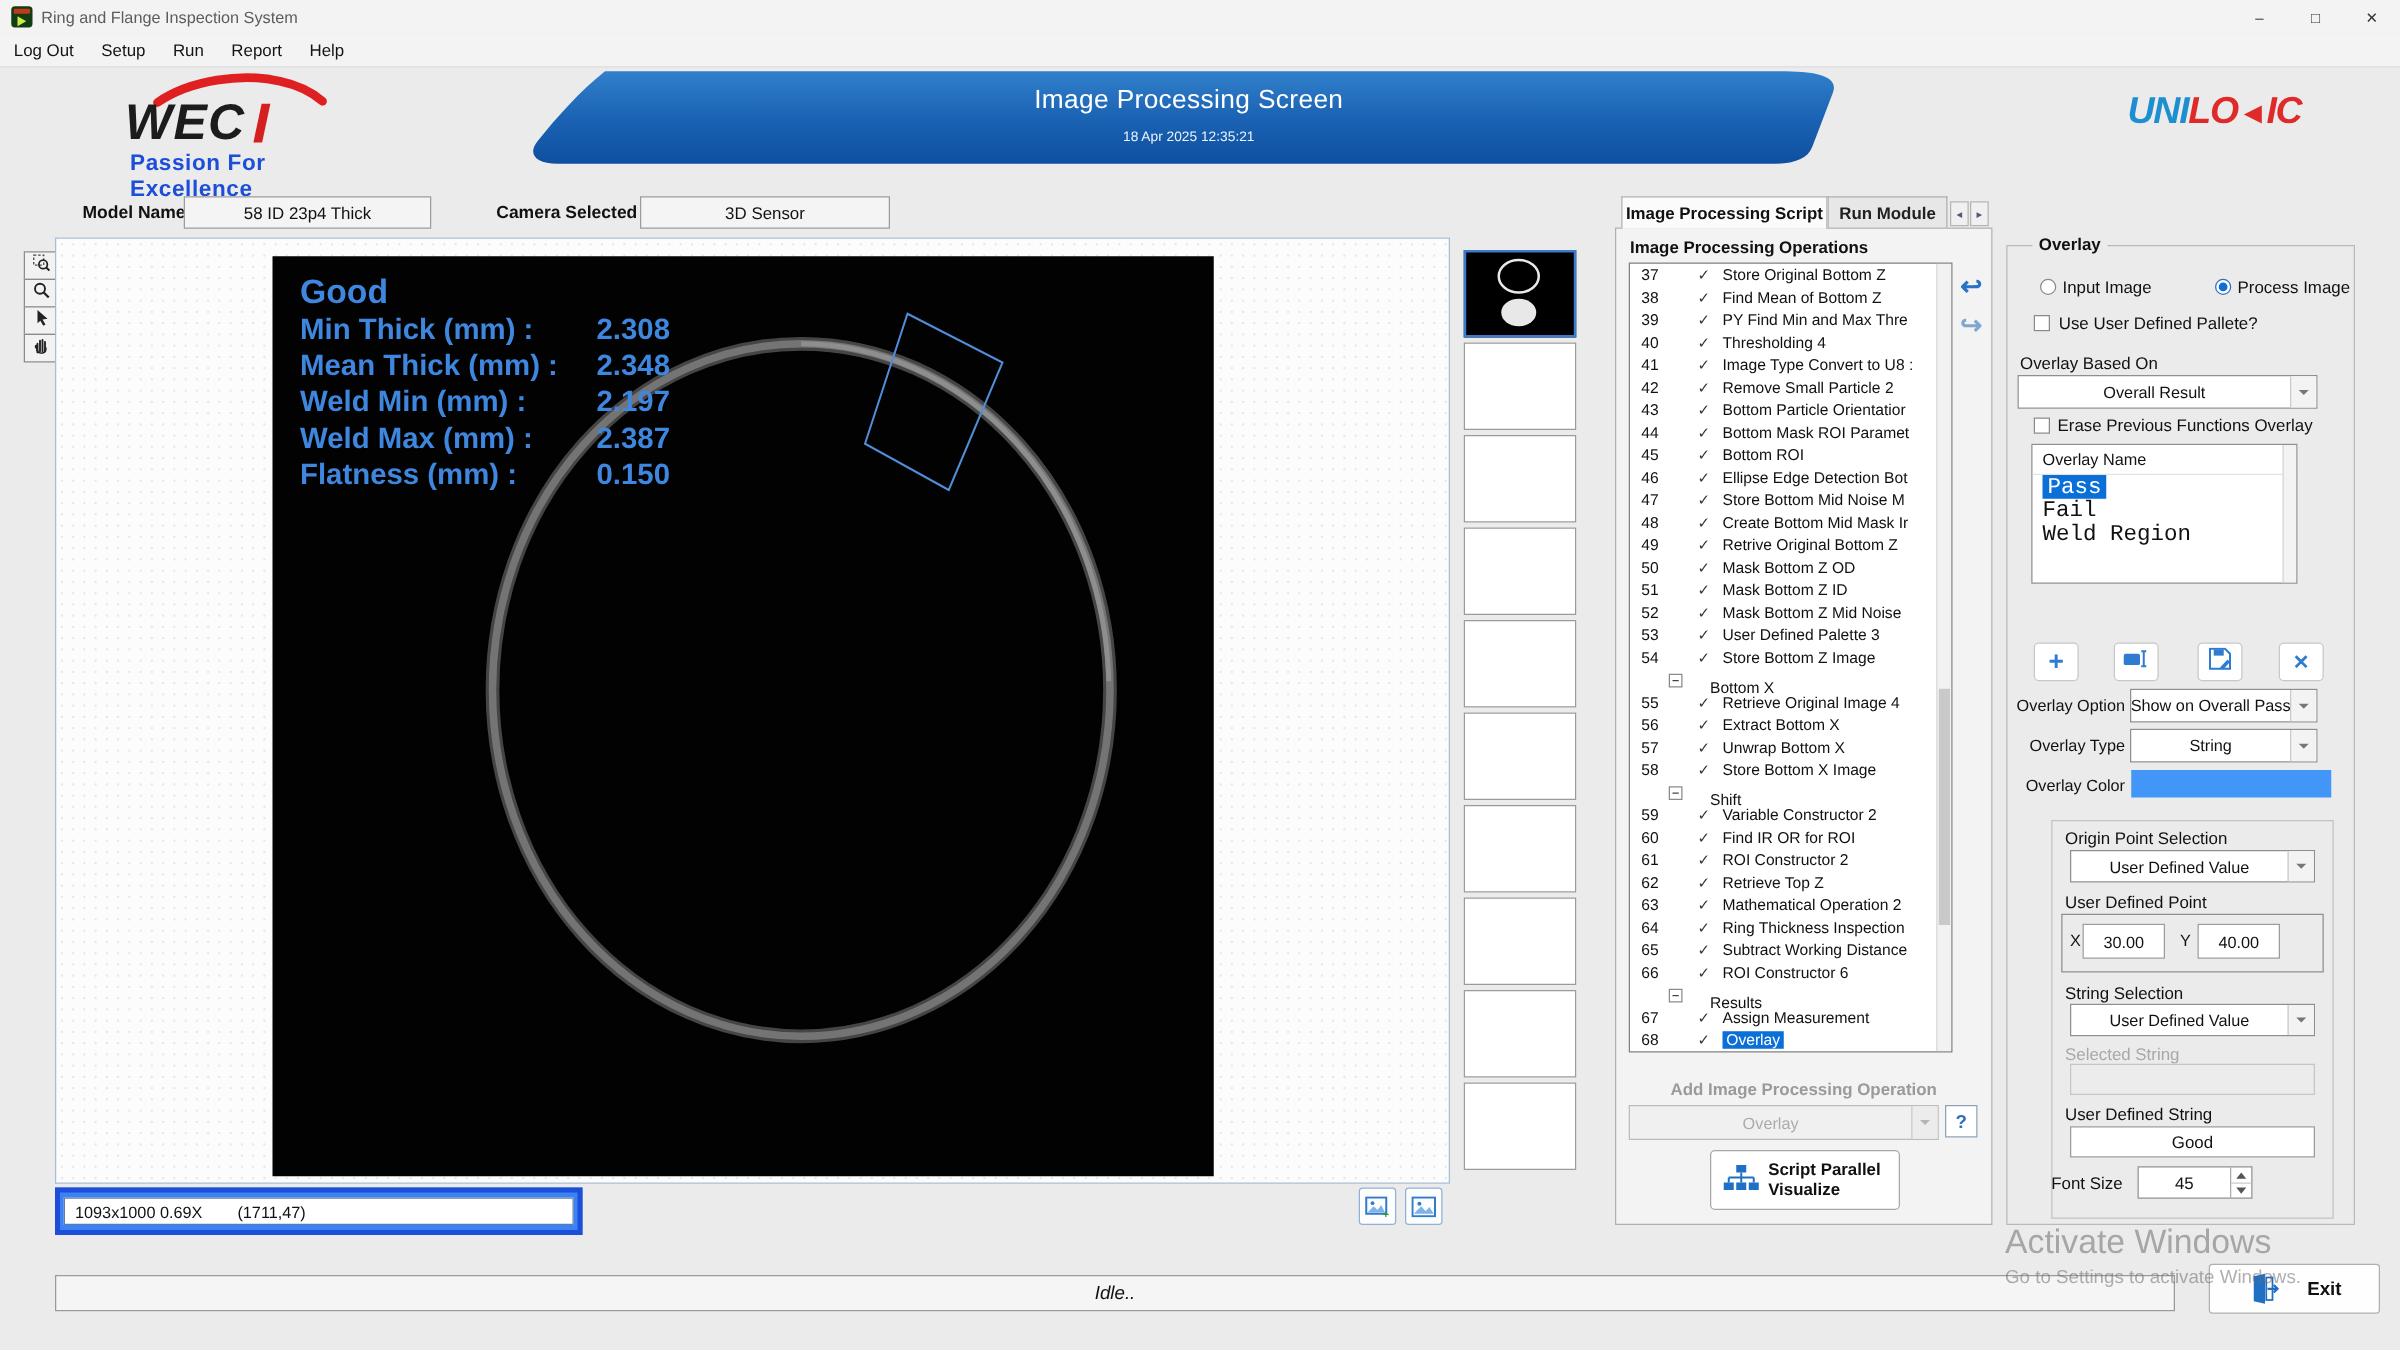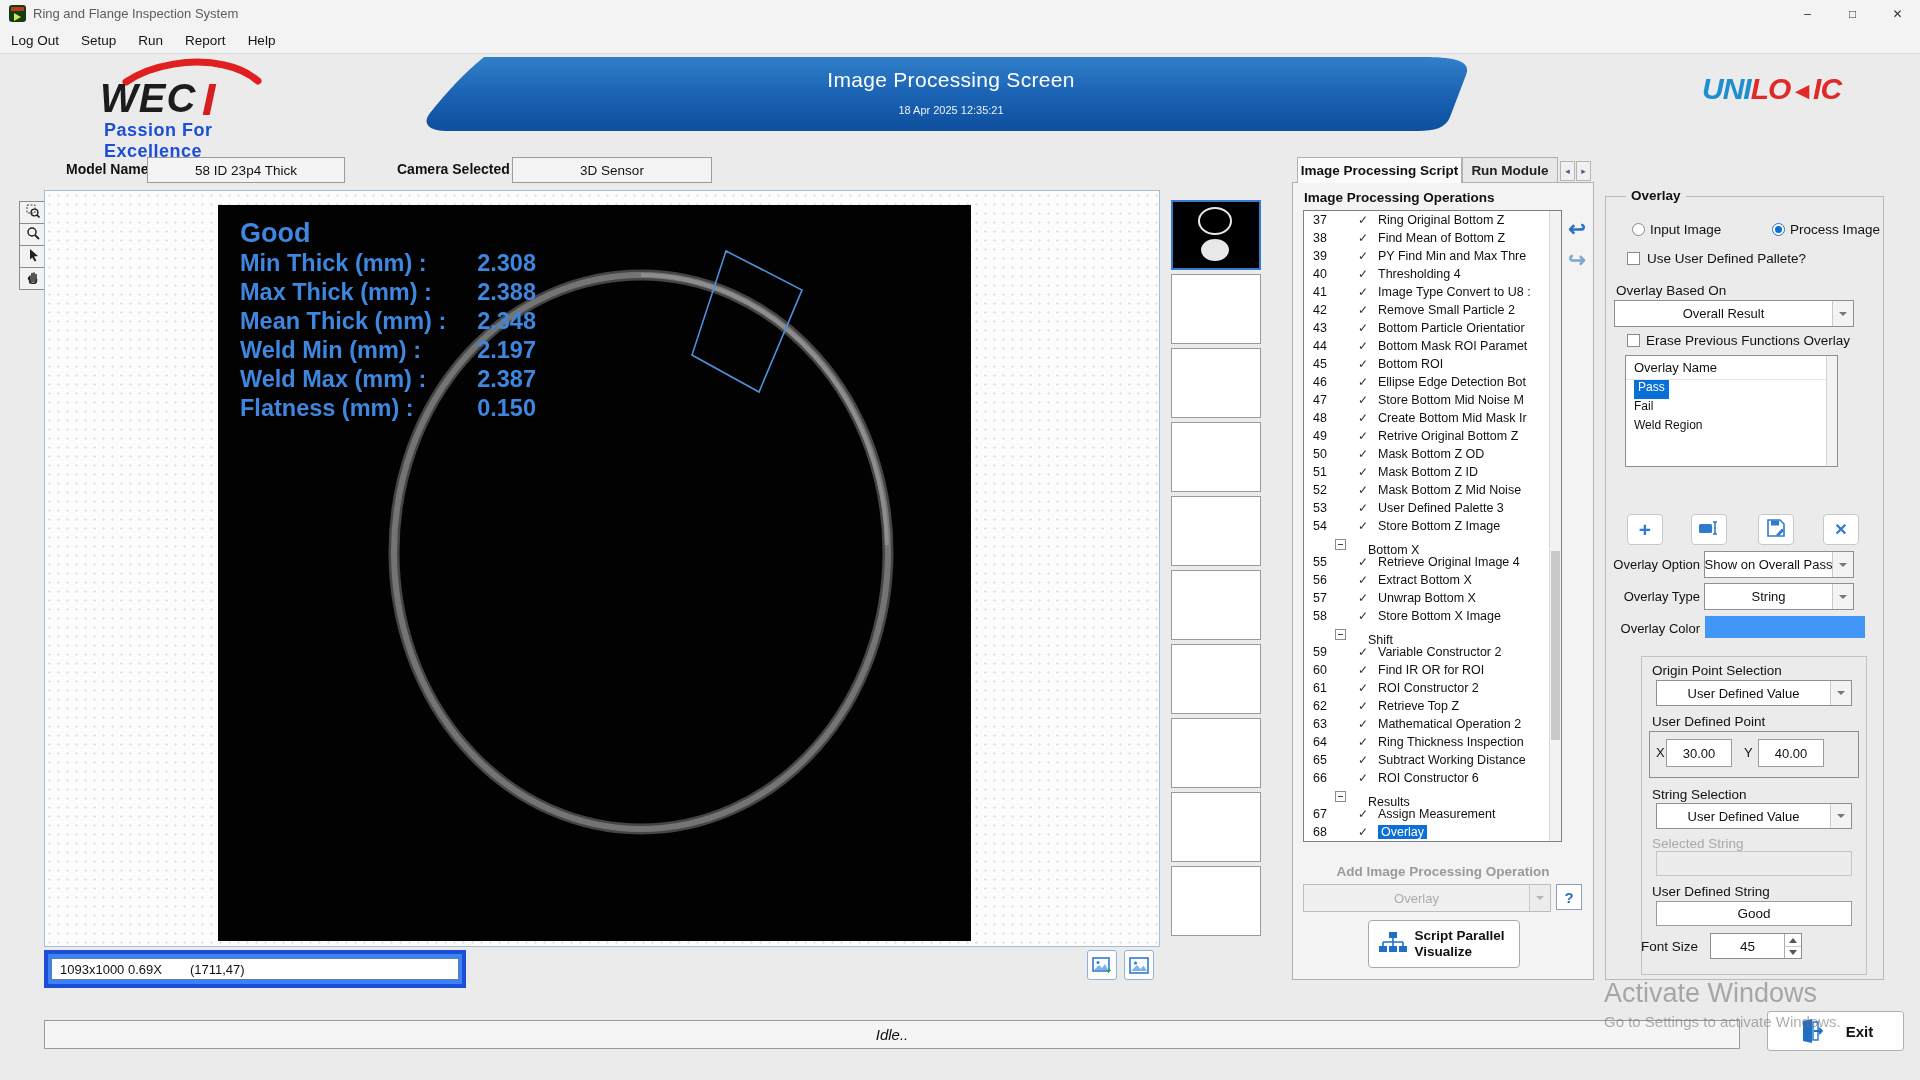--- a/index.html
+++ b/index.html
@@ -76,21 +76,21 @@
   .vis-label{font-size:13.5px;font-weight:bold;line-height:1.2;text-align:left;width:96px;}
   
   .gbox{position:absolute;border:1px solid #b9b9b9;}
   .legend{position:absolute;background:#ebebeb;padding:0 5px;font-size:13.5px;font-weight:bold;}
   .radio{position:absolute;width:13px;height:13px;border:1px solid #8a8a8a;border-radius:50%;background:#fff;box-sizing:border-box;}
   .radio.on{border-color:#2f6fc0;}
   .radio.on:after{content:"";position:absolute;left:2px;top:2px;width:7px;height:7px;border-radius:50%;background:#0b6fd7;}
   .cbox{position:absolute;width:13px;height:13px;border:1px solid #8a8a8a;background:#fff;box-sizing:border-box;}
   .ovlist{position:absolute;left:1625px;top:355px;width:213px;height:112px;background:#fff;border:1px solid #8f8f8f;box-sizing:border-box;overflow:hidden;}
   .ov-head{height:23px;display:flex;align-items:center;padding-left:8px;font-size:13px;border-bottom:1px solid #e4e4e4;}
-  .ov-item{height:19px;display:flex;padding-left:8px;font-size:12px;}
+  .ov-item{height:19px;display:flex;padding-left:8px;font-size:18px;font-family:Liberation Mono, monospace;}
   .ov-item .seltxt{background:#0a6fd7;color:#fff;padding:0 4px;}
   .ov-scroll{position:absolute;right:0;top:0;bottom:0;width:10px;background:#f3f3f3;border-left:1px solid #d5d5d5;}
   .ovbtn{position:absolute;top:514px;width:36px;height:31px;background:#fff;border:1px solid #c8c8c8;border-radius:4px;
          display:flex;align-items:center;justify-content:center;color:#2f7bd0;font-weight:bold;box-sizing:border-box;}
   .rlbl{position:absolute;font-size:13px;text-align:right;white-space:nowrap;}
   .swatch{position:absolute;left:1705px;top:616px;width:160px;height:22px;}
   .spin{position:absolute;left:1710px;top:933px;width:92px;height:26px;background:#fff;border:1px solid #8f8f8f;display:flex;box-sizing:border-box;}
   .spin .txt{flex:1;display:flex;align-items:center;justify-content:center;font-size:13.5px;}
   .spin .arrows{width:16px;border-left:1px solid #aaa;display:flex;flex-direction:column;}
   .spin .up,.spin .dn{flex:1;display:flex;align-items:center;justify-content:center;}
@@ -197,24 +197,20 @@
       <ellipse cx="423" cy="347" rx="247" ry="277" fill="none" stroke="#7d7d7d" stroke-width="6" opacity="0.85"></ellipse>
       <path d="M423 70 A247 277 0 0 1 669 340" fill="none" stroke="#979797" stroke-width="4" opacity="0.75"></path>
       <polygon points="508,46 584,85 541,187 474,150" fill="none" stroke="#4f8fd9" stroke-width="1.6"></polygon>
     </svg>
     <div class="meas">
       <div class="meas-status">Good</div>
       <div id="measurement-list">
           <div class="meas-row">
             <span>Min Thick (mm) :</span>
             <span>2.308</span>
-          </div>
-          <div class="meas-row">
-            <span>Max Thick (mm) :</span>
-            <span>2.388</span>
           </div>
           <div class="meas-row">
             <span>Mean Thick (mm) :</span>
             <span>2.348</span>
           </div>
           <div class="meas-row">
             <span>Weld Min (mm) :</span>
             <span>2.197</span>
           </div>
           <div class="meas-row">
@@ -280,21 +276,21 @@
   <div class="tabarrow" style="left:1576px">
       <span>▸</span>
     </div>
 
   <div class="spanel"></div>
   <div class="lbl b" style="left:1304px;top:190px">Image Processing Operations</div>
   <div class="opslist" id="operations-list">
       <div class="op-row">
         <span class="op-num">37</span>
         <span class="op-chk">✓</span>
-        <span class="op-name">Ring Original Bottom Z</span>
+        <span class="op-name">Store Original Bottom Z</span>
       </div>
       <div class="op-row">
         <span class="op-num">38</span>
         <span class="op-chk">✓</span>
         <span class="op-name">Find Mean of Bottom Z</span>
       </div>
       <div class="op-row">
         <span class="op-num">39</span>
         <span class="op-chk">✓</span>
         <span class="op-name">PY Find Min and Max Thre</span>

